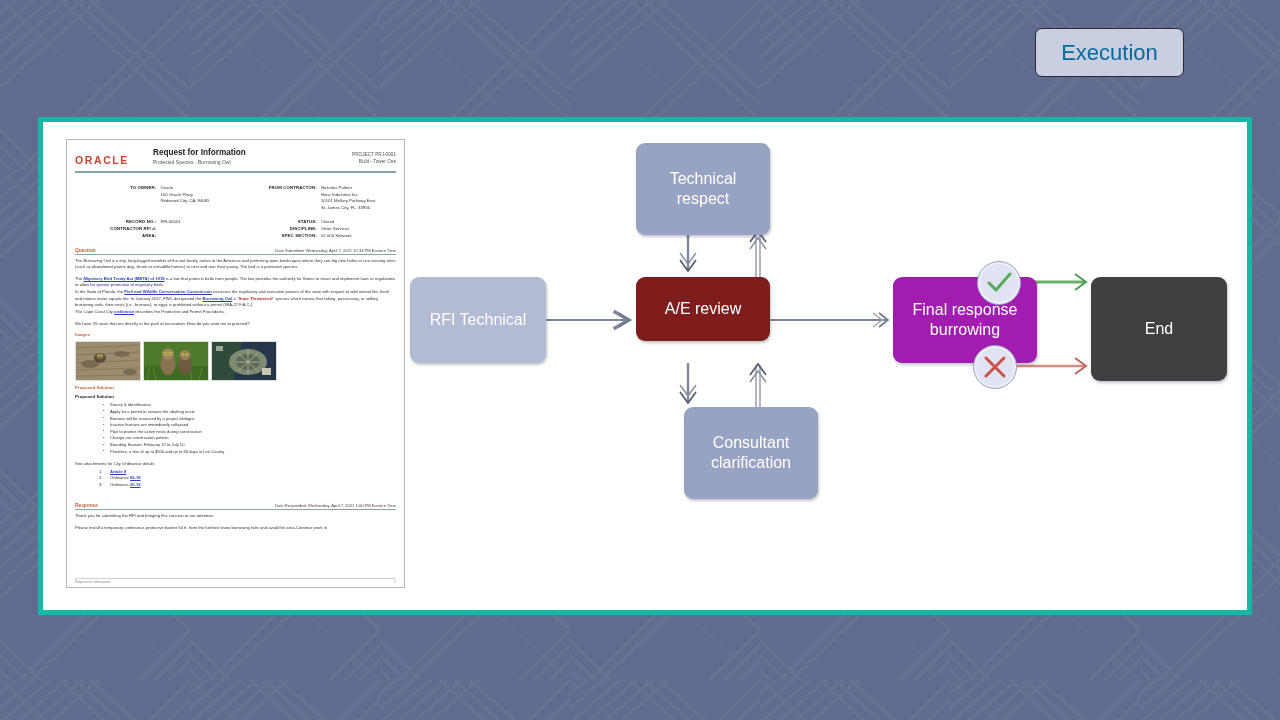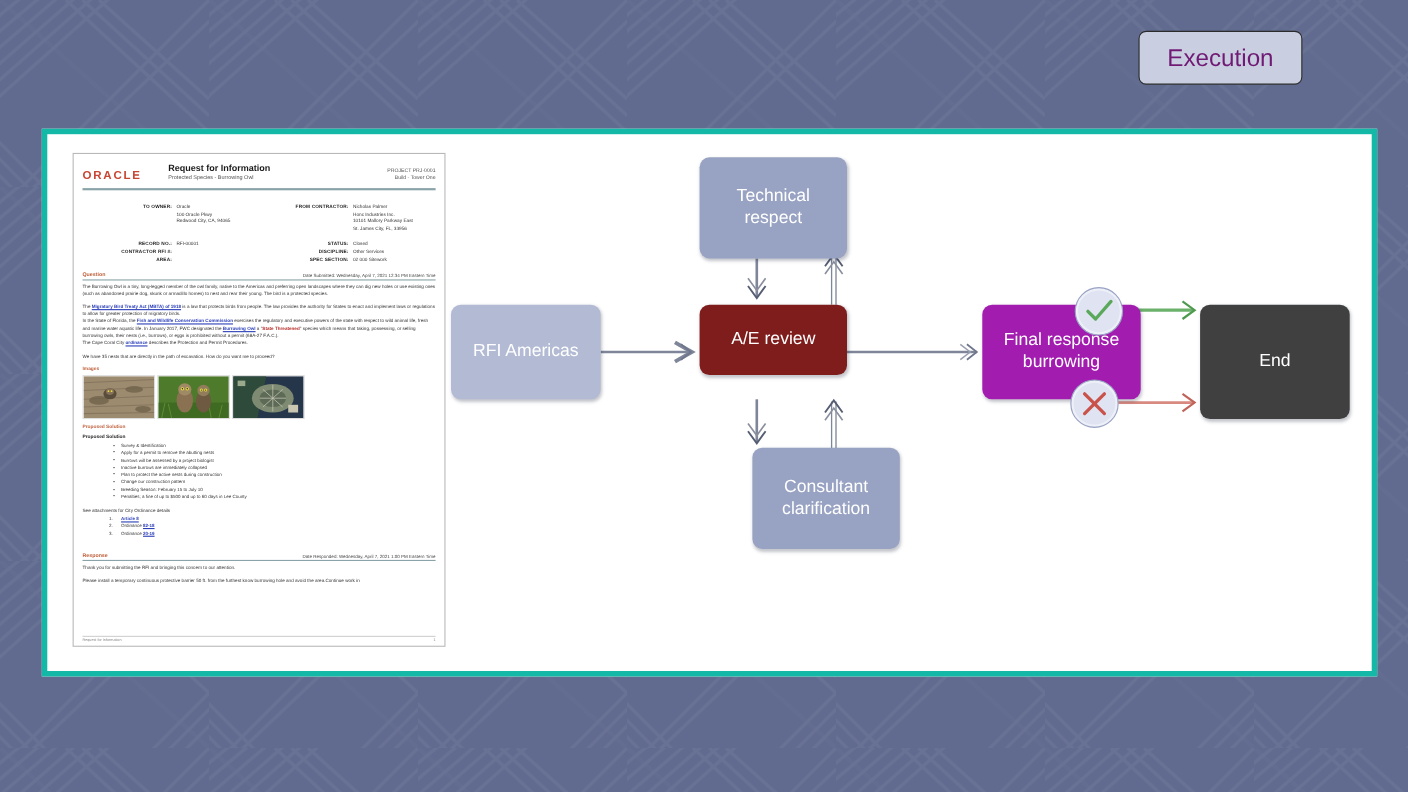--- a/index.html
+++ b/index.html
@@ -11,21 +11,21 @@
   }
   
   #bg-pattern{position:absolute;inset:0;z-index:0;}
   #bg-pattern svg{display:block;width:1280px;height:720px;}
 
   
   #execution-chip{
     position:absolute;left:1035px;top:28px;width:147px;height:47px;
     background:#c9cee0;border:1px solid #2b2b2b;border-radius:7px;
     display:flex;align-items:center;justify-content:center;
-    font-size:22px;color:#701a75;z-index:5;
+    font-size:22px;color:#0369a1;z-index:5;
   }
 
   
   #slide-panel{
     position:absolute;left:38px;top:117px;width:1204px;height:488px;
     background:#ffffff;border:5px solid #14b8a6;z-index:2;
   }
 
   
   #rfi-document{
@@ -365,21 +365,21 @@
     <path d="M830 191 L839 198 L830 205" fill="none" stroke="#9aa0ae" stroke-width="1.4"></path>
 
     <line x1="976" y1="160" x2="1042" y2="160" stroke="#6bb06b" stroke-width="3"></line>
     <path d="M1032 152 L1043 160 L1032 168" fill="none" stroke="#4e9a4e" stroke-width="2"></path>
 
     <line x1="972" y1="244" x2="1042" y2="244" stroke="#d98a80" stroke-width="2.4"></line>
     <path d="M1032 236 L1043 244 L1032 252" fill="none" stroke="#c0645a" stroke-width="2"></path>
   </svg>
 
   <div class="node n-rfi">
-    <span>RFI Americas</span>
+    <span>RFI Technical</span>
   </div>
 
   <div class="node n-tech">
     <span>
       <span>Technical</span><br>
       <span>respect</span>
     </span>
   </div>
 
   <div class="node n-ae">

